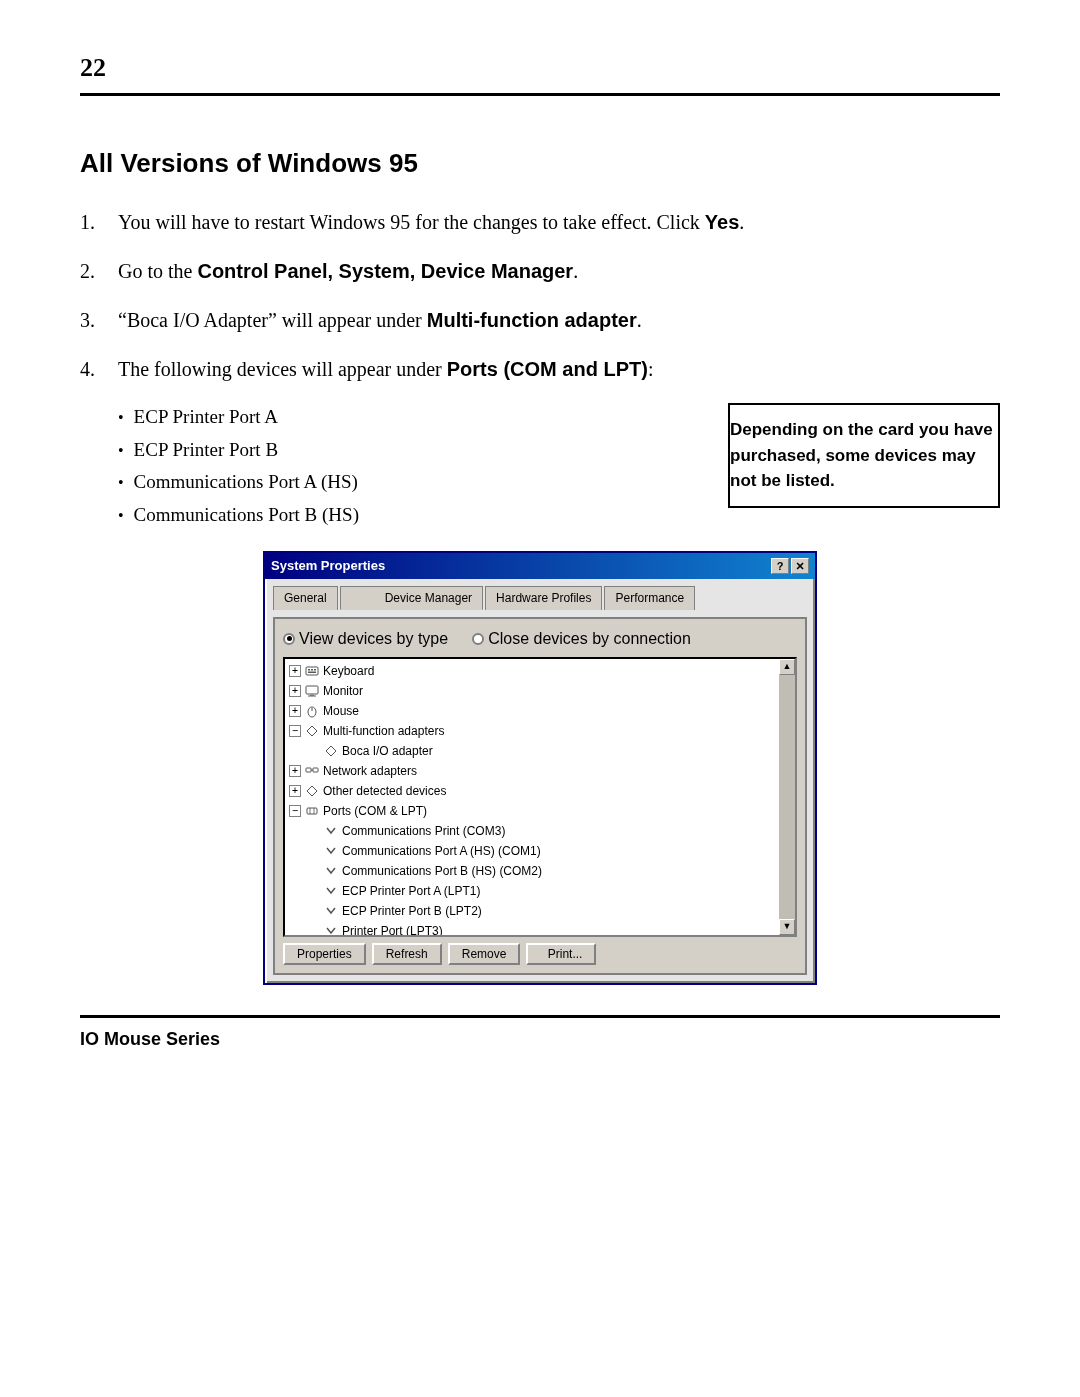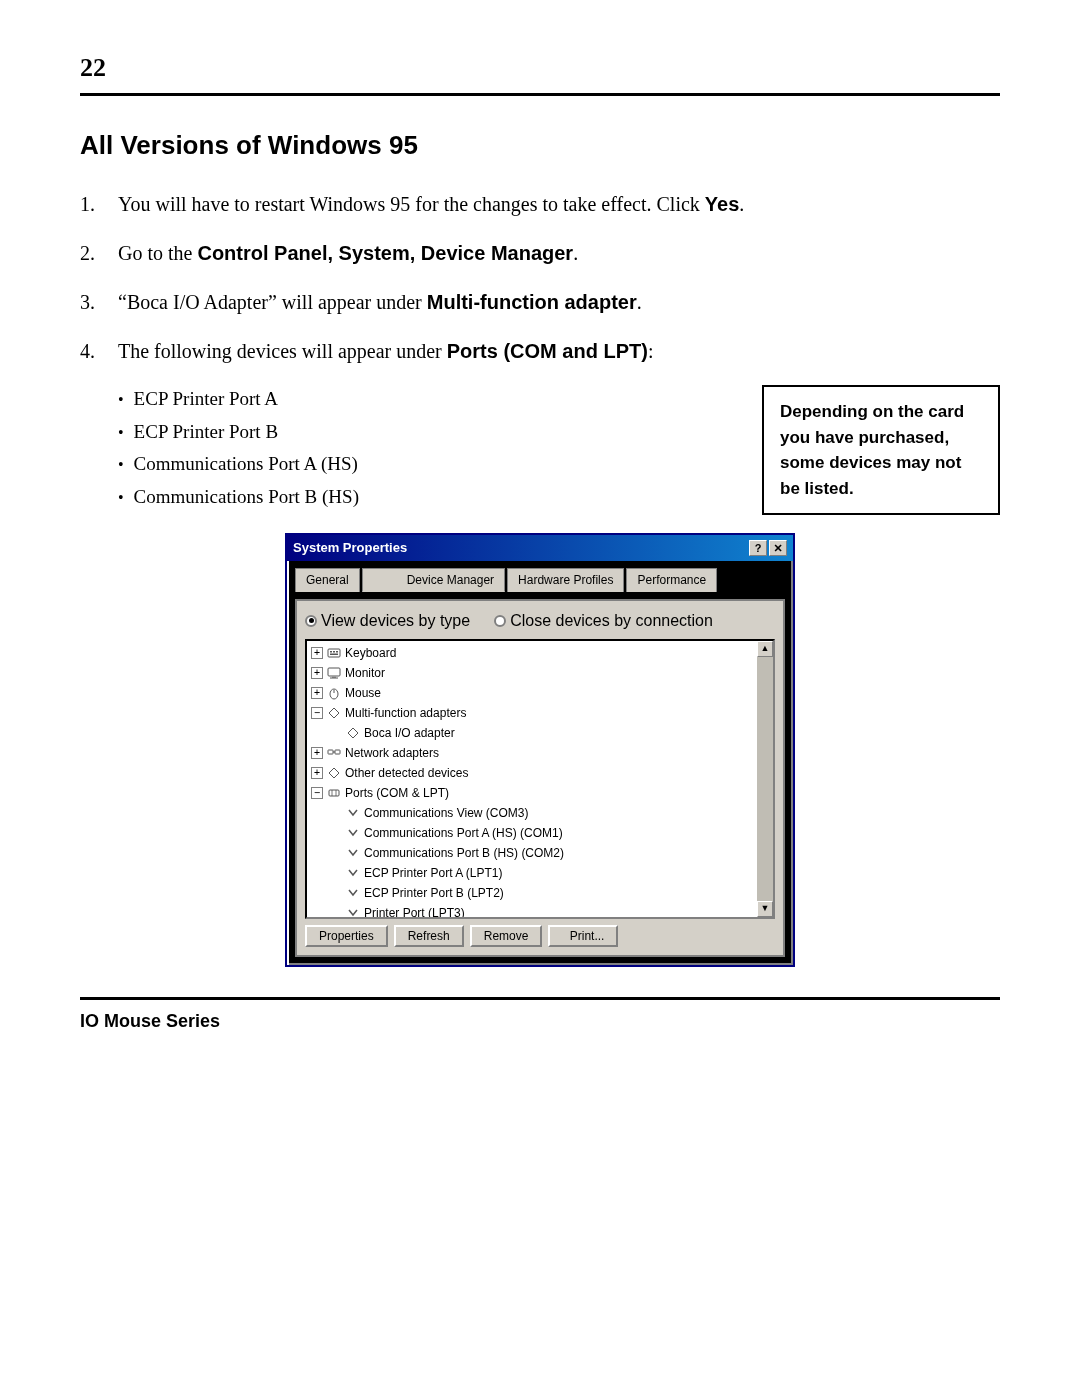--- a/index.html
+++ b/index.html
@@ -14,21 +14,21 @@
     }
     .page {
       padding: 48px 80px 48px 80px;
       position: relative;
     }
     .page-number-bar {
       display: flex;
       align-items: flex-end;
       border-bottom: 3px solid #000;
       padding-bottom: 6px;
-      margin-bottom: 30px;
+      margin-bottom: 48px;
     }
     .page-number {
       font-size: 26px;
       font-weight: bold;
       font-family: Georgia, serif;
     }
     .section-title {
       font-size: 26px;
       font-weight: bold;
       font-family: Arial, Helvetica, sans-serif;
@@ -75,39 +75,39 @@
       display: flex;
       align-items: baseline;
       gap: 6px;
     }
     .bullet-dot {
       font-size: 16px;
       margin-right: 4px;
     }
     .note-box {
       border: 2px solid #000;
-      padding: 12px 16px;
-      width: 238px;
+      padding: 12px 0;
+      width: 272px;
       min-width: 210px;
       font-family: Arial, Helvetica, sans-serif;
       font-size: 17px;
       font-weight: bold;
       line-height: 1.5;
       text-align: left;
     }
     
     .dialog-container {
       display: flex;
       justify-content: center;
       margin: 18px 0 24px 0;
     }
     .win95-dialog {
       border: 2px solid #000080;
-      background: #000000;
-      width: 510px;
+      background: #e5e5e5;
+      width: 554px;
       font-family: 'Arial', Helvetica, sans-serif;
       font-size: 13px;
       box-shadow: 2px 2px 0 #ffffff inset, -2px -2px 0 #808080 inset;
     }
     .win95-titlebar {
       background: linear-gradient(to right, #000080, #1084d0);
       color: #fff;
       padding: 3px 6px;
       display: flex;
       align-items: center;
@@ -501,21 +501,21 @@
               </div>
 
               <div class="tree-item">
                 <span class="tree-indent"></span>
                 <div class="tree-expand-space"></div>
                 <div class="tree-icon">
                   <svg width="14" height="14" viewBox="0 0 14 14">
                       <polyline points="3,4 7,9 11,4" fill="none" stroke="#555" stroke-width="1.5"></polyline>
                     </svg>
                 </div>
-                <span>Communications View (COM3)</span>
+                <span>Communications Print (COM3)</span>
               </div>
 
               <div class="tree-item">
                 <span class="tree-indent"></span>
                 <div class="tree-expand-space"></div>
                 <div class="tree-icon">
                   <svg width="14" height="14" viewBox="0 0 14 14">
                       <polyline points="3,4 7,9 11,4" fill="none" stroke="#555" stroke-width="1.5"></polyline>
                     </svg>
                 </div>

